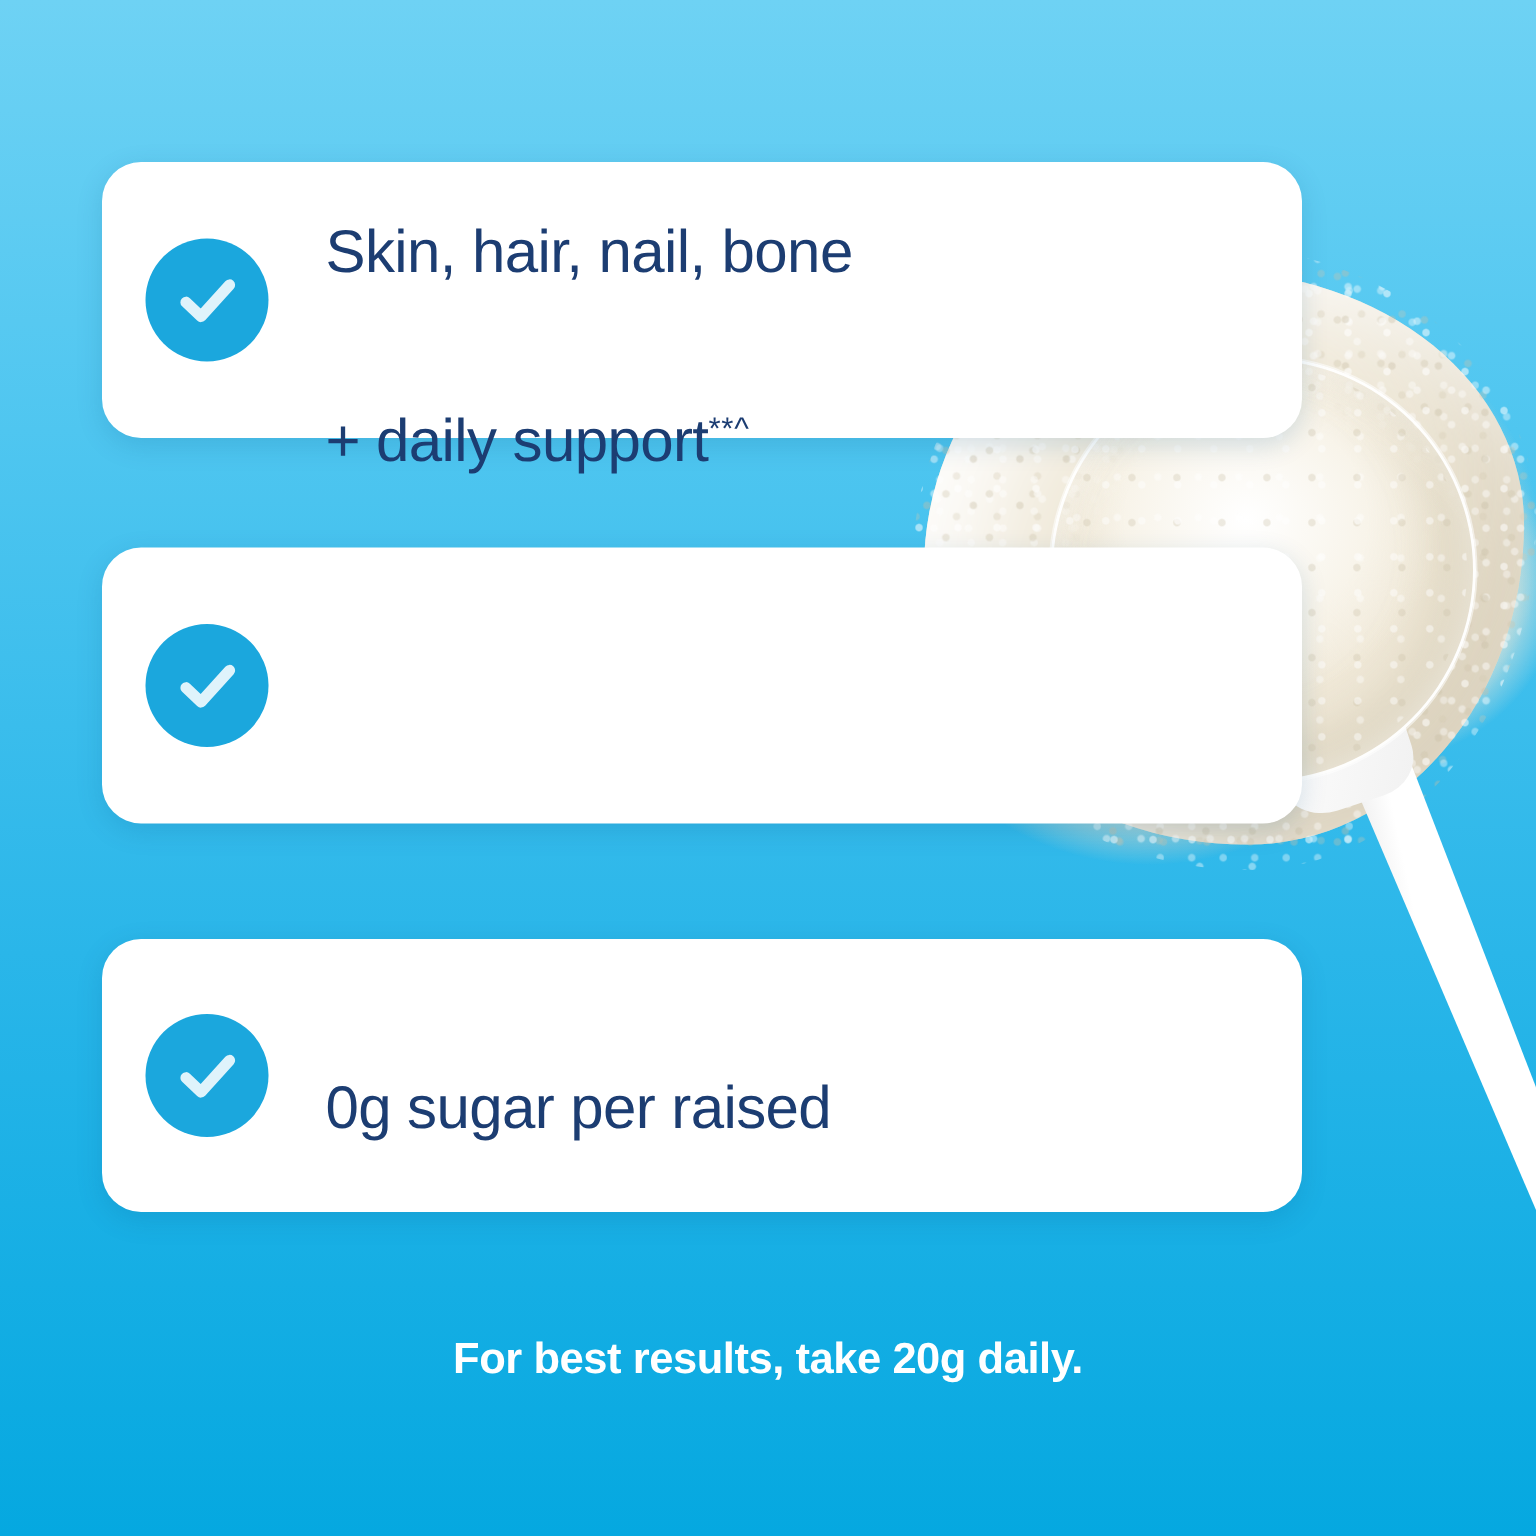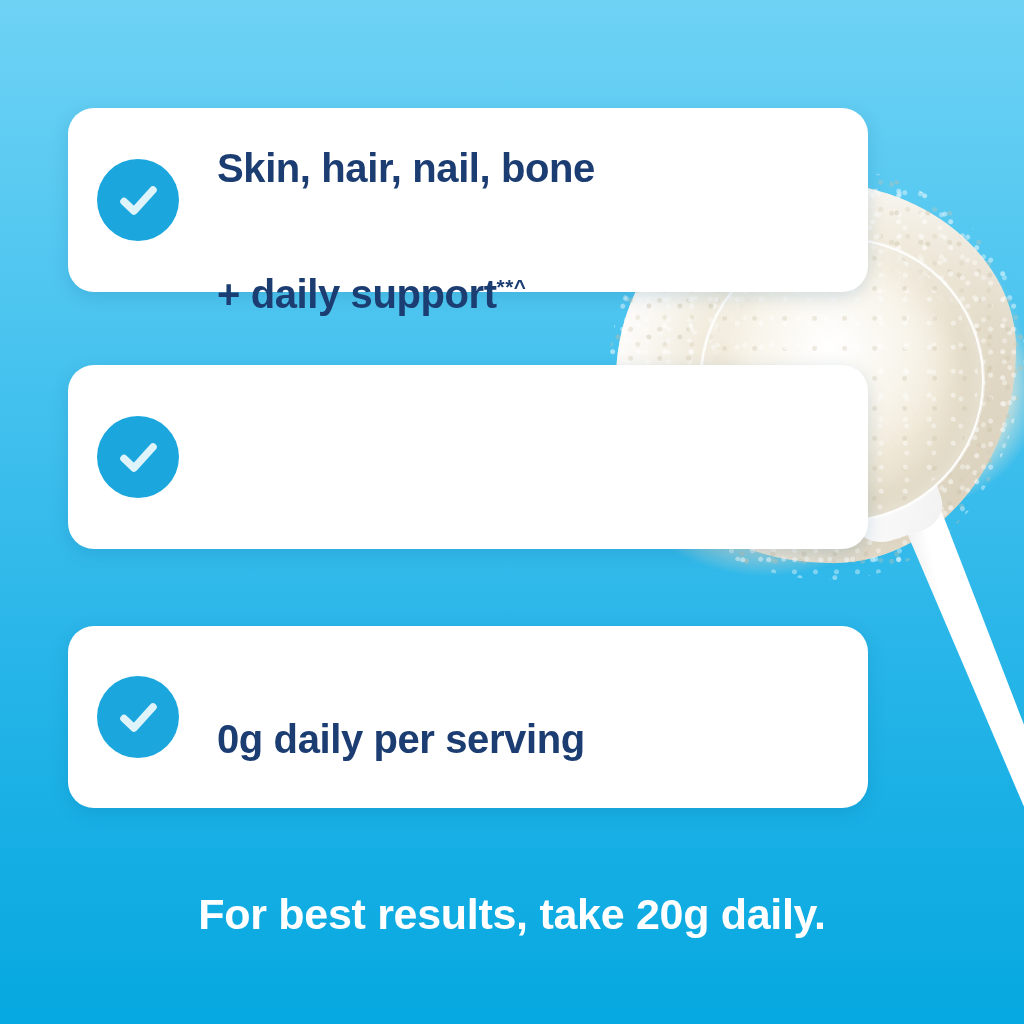--- a/index.html
+++ b/index.html
@@ -170,21 +170,21 @@
     display: flex;
     align-items: center;
     justify-content: center;
   }
   .check-badge svg { display: block; }
 
   .benefit-text {
     margin-left: 38px;
     color: #1C3D72;
     font-size: 40px;
-    font-weight: 700;
+    font-weight: 400;
     line-height: 1.58;
     letter-spacing: -0.4px;
     white-space: pre-line;
     position: relative;
     z-index: 4;
   }
   .benefit-text .sup {
     font-size: 0.52em;
     vertical-align: super;
     letter-spacing: 0.5px;
@@ -194,21 +194,21 @@
   .card-3 .benefit-text { line-height: 1.1; }
 
   
   .footer-note {
     position: absolute;
     left: 0;
     right: 0;
     top: 890px;
     text-align: center;
     color: #ffffff;
-    font-size: 43px;
+    font-size: 29px;
     font-weight: 700;
     letter-spacing: -0.3px;
     z-index: 3;
   }
 </style>
 </head>
 <body>
 
 <div class="canvas">
 
@@ -242,21 +242,21 @@
       </span>
     </div>
 
     <div class="benefit-card card-3">
       <span class="check-badge">
         <svg width="46" height="46" viewBox="0 0 46 46" aria-hidden="true">
           <path d="M9 24.5 L19 34 L38 13" fill="none" stroke="#DFF3FB" stroke-width="7.5" stroke-linecap="round" stroke-linejoin="round"></path>
         </svg>
       </span>
       <div class="benefit-text">
-        <span>0g daily per serving</span>
+        <span>0g sugar per raised</span>
       </div>
     </div>
 
   </div>
 
   <div class="footer-note">For best results, take 20g daily.</div>
 
 </div>
 
 </body></html>

